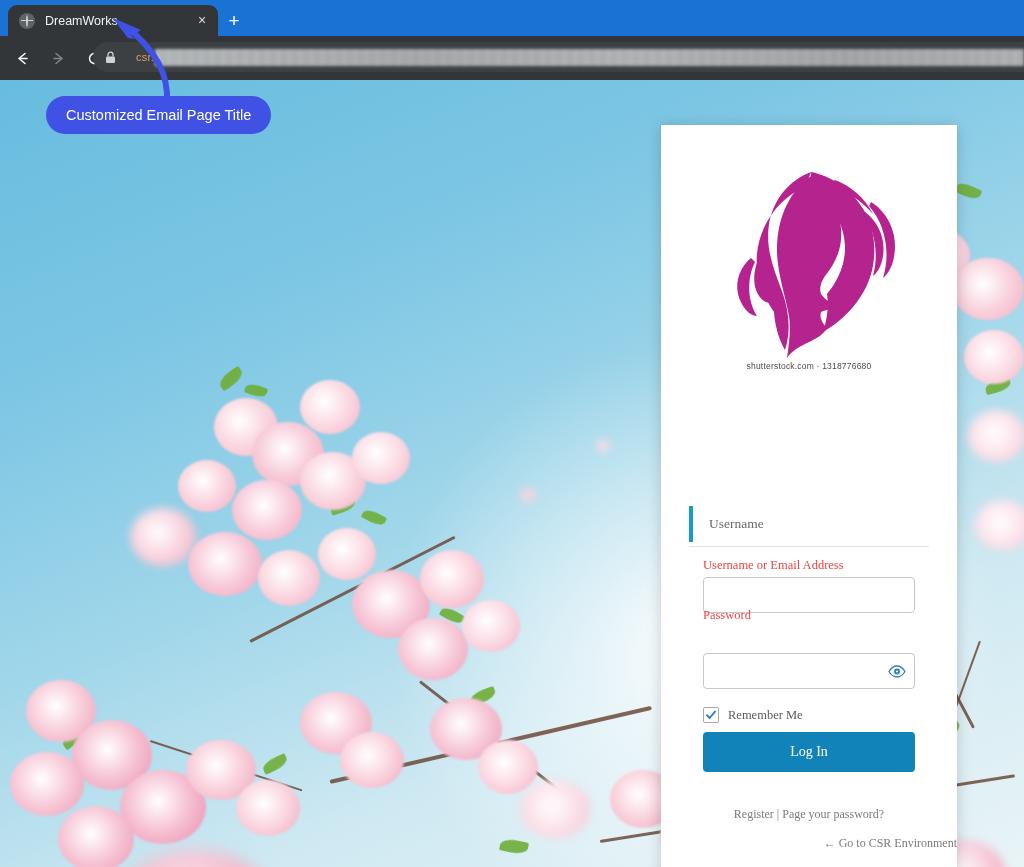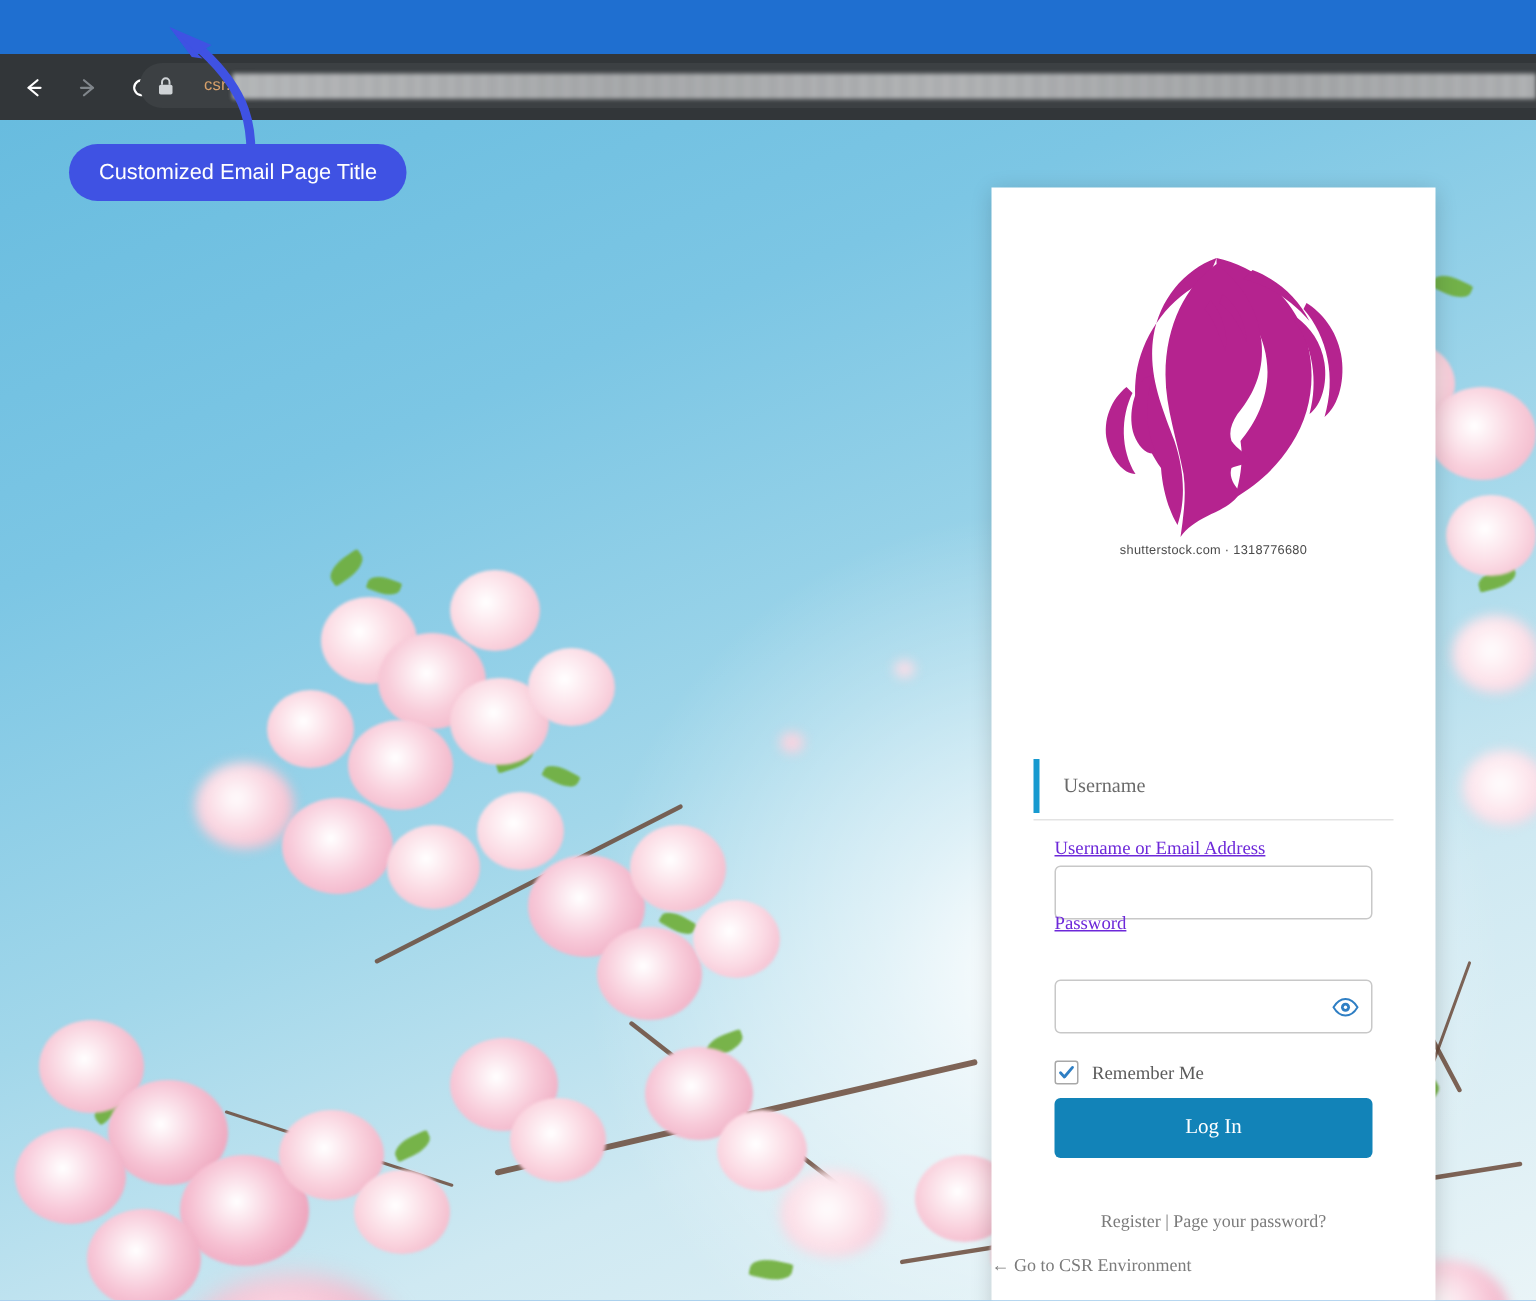--- a/index.html
+++ b/index.html
@@ -244,22 +244,21 @@
     font-family: "Liberation Serif", serif;
     font-size: 13.5px;
     color: #6b6b6b;
   }
 
   .field-label {
     position: absolute;
     left: 42px;
     font-family: "Liberation Serif", serif;
     font-size: 12.5px;
-    color: #6d28d9;
-    text-decoration: underline;
+    color: #ef4444;
   }
   .field-input {
     position: absolute;
     left: 42px;
     width: 212px;
     height: 36px;
     box-sizing: border-box;
     border: 1px solid #c8c8c8;
     border-radius: 4px;
     background: #fff;
@@ -328,21 +327,21 @@
     text-align: center;
     font-family: "Liberation Serif", serif;
     font-size: 12px;
     color: #7b7b7b;
   }
   #aux-links a { color: #7b7b7b; text-decoration: none; margin-top: 36px; }
   #csr-link-row {
     position: absolute;
     left: 0; top: 711px;
     width: 296px;
-    text-align: left;
+    text-align: right;
     font-family: "Liberation Serif", serif;
     font-size: 12px;
     color: #7b7b7b;
   }
   #csr-link-row a { color: #7b7b7b; text-decoration: none; }
 
   
   #annotation-arrow {
     position: absolute;
     left: 95px; top: 8px;
@@ -362,20 +361,28 @@
     color: #ffffff;
     font-size: 14.5px;
     white-space: nowrap;
   }
 </style>
 </head>
 <body>
 
 <div id="browser-window">
 
+  <div id="tab-strip">
+    <div id="tab-active">
+      <div id="tab-favicon"></div>
+      <div id="tab-title">DreamWorks</div>
+      <div id="tab-close">×</div>
+    </div>
+    <div id="new-tab-button">+</div>
+  </div>
 
   <div id="nav-toolbar">
     <div class="nav-btn">
       <svg width="17" height="17" viewBox="0 0 17 17">
           <path d="M11 3.5 5 8.5l6 5" fill="none" stroke="#ffffff" stroke-width="1.5" stroke-linecap="round" stroke-linejoin="round"></path>
           <path d="M5.2 8.5H13" stroke="#ffffff" stroke-width="1.5" stroke-linecap="round"></path>
         </svg>
     </div>
     <div class="nav-btn">
       <svg width="17" height="17" viewBox="0 0 17 17">

